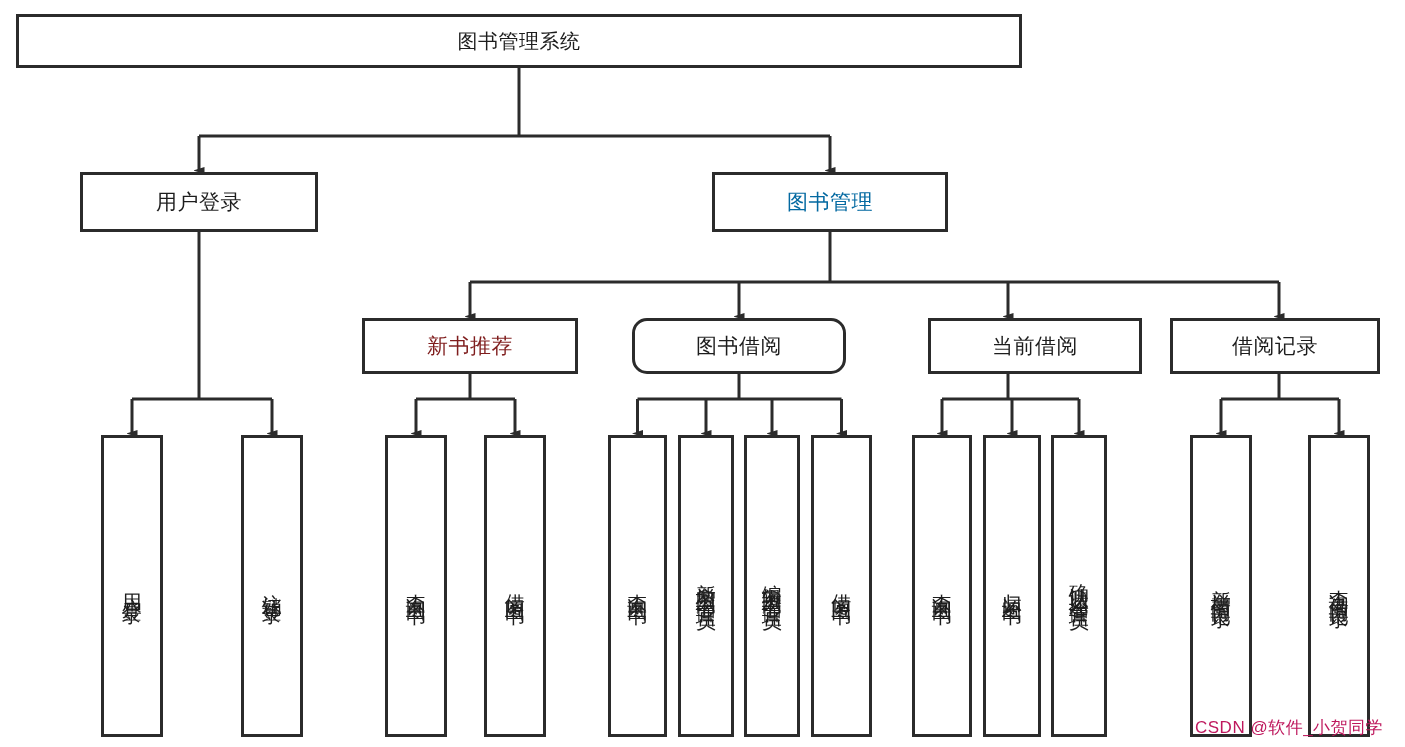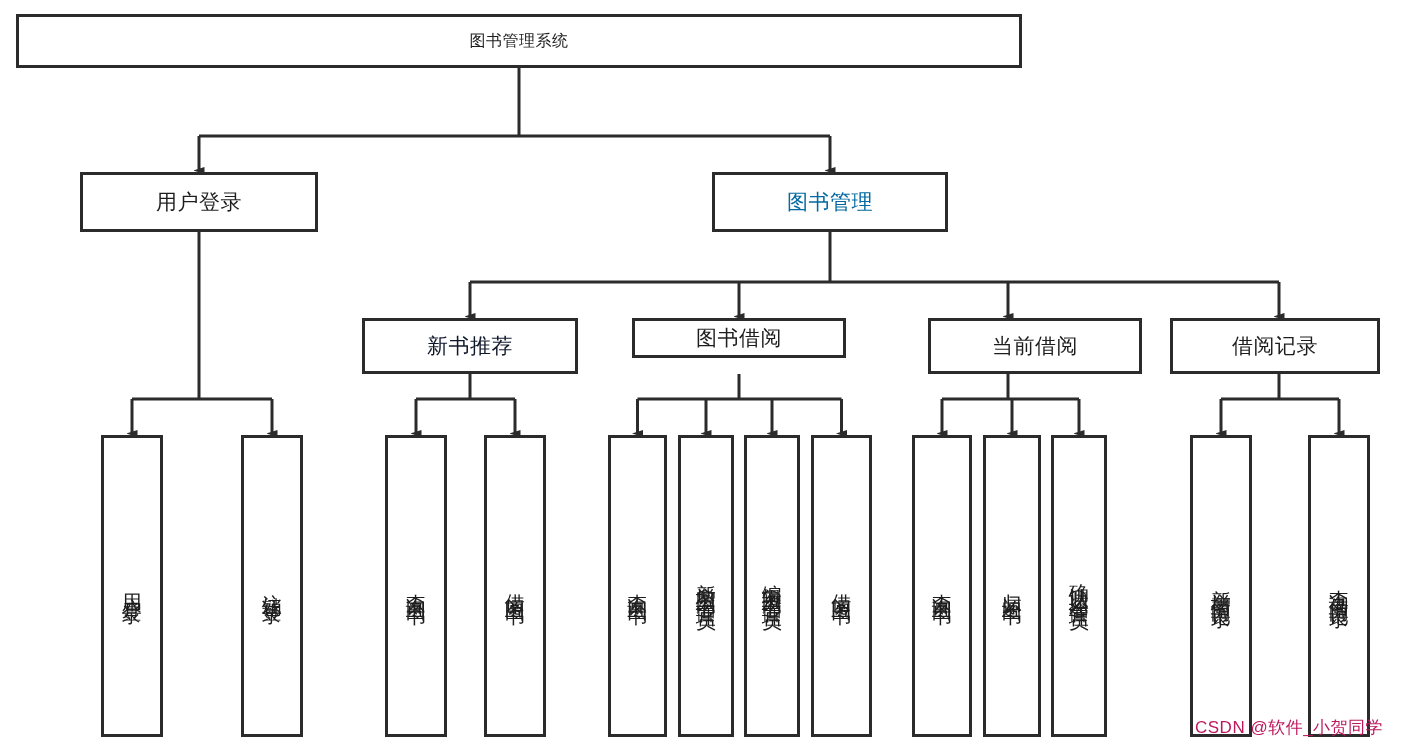--- a/index.html
+++ b/index.html
@@ -43,21 +43,21 @@
     white-space: nowrap;
     text-align: center;
   }
   .node.vertical .label {
     writing-mode: vertical-rl;
     text-orientation: upright;
     letter-spacing: 4px;
     font-size: 20px;
   }
   .node.root .label {
-    font-size: 16px;
+    font-size: 20px;
   }
   .watermark {
     position: absolute;
     color: #b9b9b9;
     font-size: 17px;
     letter-spacing: 0.5px;
     white-space: nowrap;
     user-select: none;
   }
 </style>
@@ -113,23 +113,23 @@
       <div class="node horizontal root" style="left: 16px; top: 14px; width: 1006px; height: 54px; border-color: rgb(43, 43, 43);">
         <span class="label" style="color: rgb(29, 29, 29);">图书管理系统</span>
       </div>
       <div class="node horizontal" style="left: 80px; top: 172px; width: 238px; height: 60px; border-color: rgb(43, 43, 43);">
         <span class="label" style="color: rgb(29, 29, 29);">用户登录</span>
       </div>
       <div class="node horizontal" style="left: 712px; top: 172px; width: 236px; height: 60px; border-color: rgb(43, 43, 43);">
         <span class="label" style="color: #0369a1;">图书管理</span>
       </div>
       <div class="node horizontal" style="left: 362px; top: 318px; width: 216px; height: 56px; border-color: rgb(43, 43, 43);">
-        <span class="label" style="color: #0f172a;">新书推荐</span>
+        <span class="label" style="color: #7f1d1d;">新书推荐</span>
       </div>
-      <div class="node horizontal" style="left: 632px; top: 318px; width: 214px; height: 40px; border-color: rgb(43, 43, 43);">
+      <div class="node horizontal" style="left: 632px; top: 318px; width: 214px; height: 56px; border-color: rgb(43, 43, 43); border-radius: 15px;">
         <span class="label" style="color: rgb(29, 29, 29);">图书借阅</span>
       </div>
       <div class="node horizontal" style="left: 901px; top: 318px; width: 214px; height: 56px; border-color: rgb(43, 43, 43); margin-left: 27px;">
         <span class="label" style="color: rgb(29, 29, 29);">当前借阅</span>
       </div>
       <div class="node horizontal" style="left: 1170px; top: 318px; width: 210px; height: 56px; border-color: rgb(43, 43, 43);">
         <span class="label" style="color: rgb(29, 29, 29);">借阅记录</span>
       </div>
       <div class="node vertical" style="left: 101px; top: 435px; width: 62px; height: 302px; border-color: rgb(43, 43, 43);">
         <span class="label" style="color: rgb(29, 29, 29);">用户登录</span>

